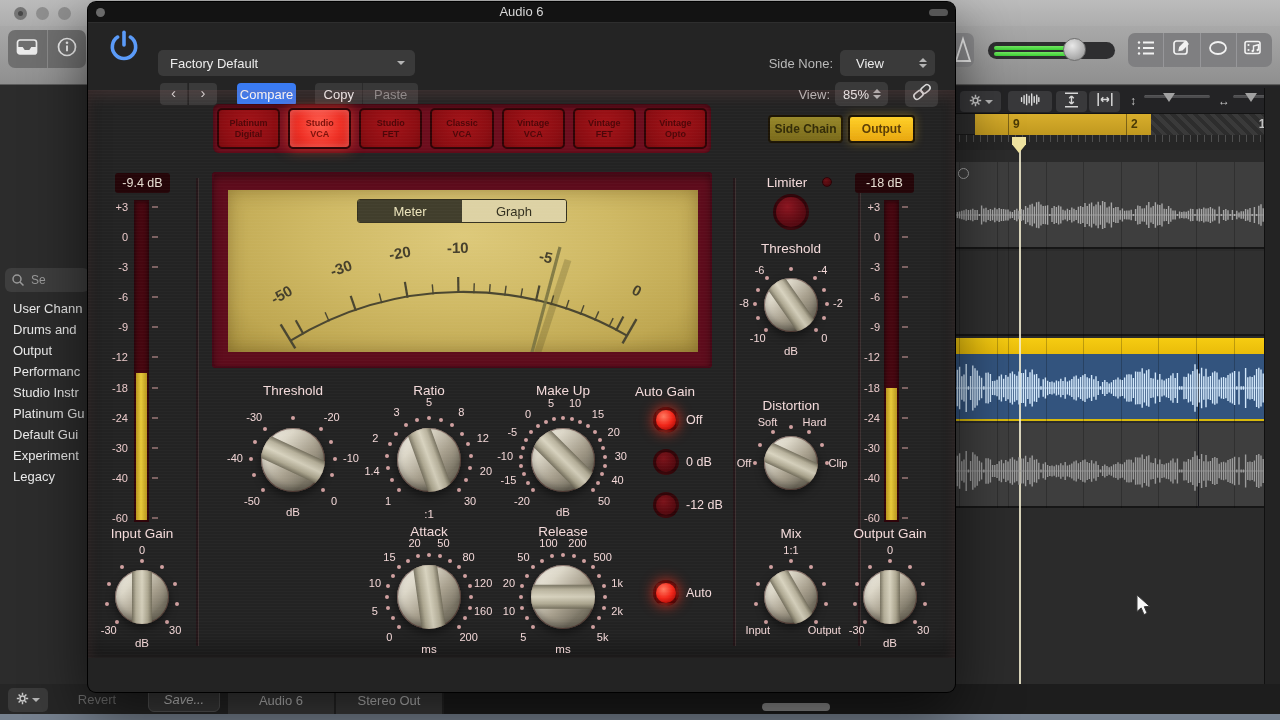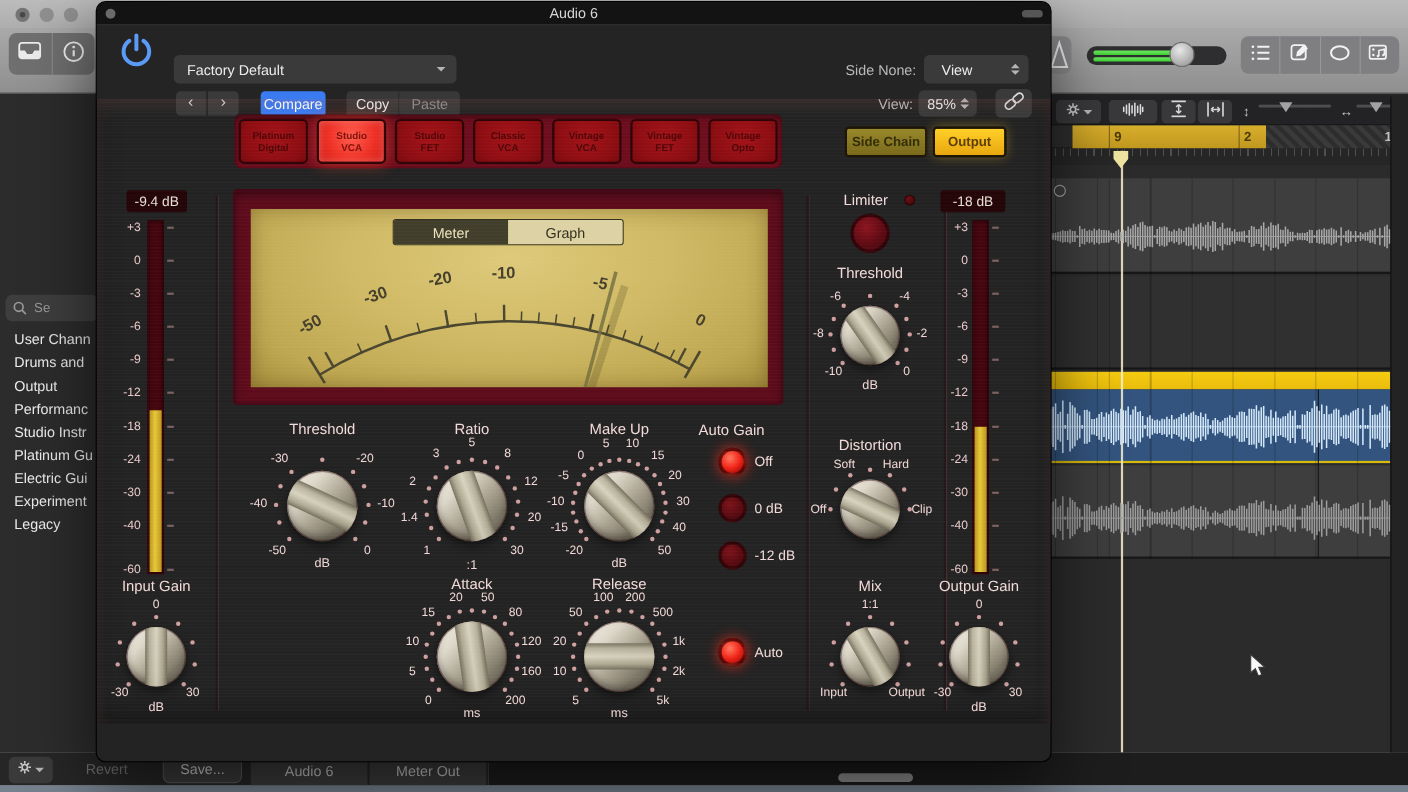--- a/index.html
+++ b/index.html
@@ -64,21 +64,21 @@
   #vscroll-strip { left:1264px; top:88px; width:16px; height:596px; background:#232323; border-left:1px solid #101010; }
   #t1-badge { left:958px; top:168px; width:11px; height:11px; border:1.5px solid #a8a8a8; border-radius:50%; }
 
   
   #bottom-left { left:0; top:684px; width:444px; height:30px; background:#262626; }
   #bottom-right { left:444px; top:684px; width:836px; height:30px; background:#1d1d1d; }
   #bottom-strip { left:0; top:714px; width:1280px; height:6px; background:#76818f; }
   #gear-btn { left:8px; top:688px; width:40px; height:24px; background:#3a3a3a; border-radius:5px; display:flex; align-items:center; justify-content:center; gap:3px;}
   #revert-btn { left:62px; top:689px; width:70px; height:22px; color:#6f6f6f; font-size:13px; text-align:center; line-height:22px; }
   #save-btn { left:148px; top:687px; width:72px; height:25px; background:#3c3c3c; border:1px solid #585858; border-radius:6px;
-      color:#d2d2d2; font-size:13px; text-align:center; line-height:23px; }
+      color:#d2d2d2; font-size:13px; text-align:center; line-height:23px;font-style:italic; }
   .btab { position:absolute; top:687px; height:27px; width:106px; background:#3d3d3d; border-radius:6px 6px 0 0;
       color:#c6c6c6; font-size:13px; text-align:center; line-height:27px; }
   #hscroll { left:762px; top:703px; width:68px; height:8px; background:#8f8f8f; border-radius:4px; }
 
   
   #plugin { left:88px; top:2px; width:867px; height:690px; border-radius:8px; background:#232323;
      box-shadow:0 22px 60px rgba(0,0,0,.6), 0 0 0 1px #000; z-index:50; }
   #p-titlebar { left:0; top:0; width:867px; height:20px; background:#131313; border-radius:8px 8px 0 0;
      color:#d6d6d6; font-size:13px; text-align:center; line-height:20px; position:absolute;}
   #p-close { left:8px; top:6px; width:9px; height:9px; border-radius:50%; background:#6a6a6a; }
@@ -260,21 +260,21 @@
     </span>
     <span>Se</span>
   </div>
   <div id="sidebar-list">
       <div class="side-item">User Chann</div>
       <div class="side-item">Drums and</div>
       <div class="side-item">Output</div>
       <div class="side-item">Performanc</div>
       <div class="side-item">Studio Instr</div>
       <div class="side-item">Platinum Gu</div>
-      <div class="side-item">Electric Gui</div>
+      <div class="side-item">Default Gui</div>
       <div class="side-item">Experiment</div>
       <div class="side-item">Legacy</div>
     </div>
 </div>
 
 <div class="abs" id="arrange"></div>
 <div class="abs" id="sec-toolbar">
   <div class="tbtn" style="left:8px;width:41px">
     <span><svg width="13" height="13" viewBox="0 0 16 16">
           <path stroke="#cccccc" stroke-width="1.8" d="M8 1v3M8 12v3M1 8h3M12 8h3M3.2 3.2l2.1 2.1M10.7 10.7l2.1 2.1M12.8 3.2l-2.1 2.1M5.3 10.7l-2.1 2.1"></path>
@@ -336,21 +336,21 @@
 <div class="abs" id="gear-btn">
   <span><svg width="13" height="13" viewBox="0 0 16 16">
         <path stroke="#c8c8c8" stroke-width="1.8" d="M8 1v3M8 12v3M1 8h3M12 8h3M3.2 3.2l2.1 2.1M10.7 10.7l2.1 2.1M12.8 3.2l-2.1 2.1M5.3 10.7l-2.1 2.1"></path>
         <circle cx="8" cy="8" r="3" fill="none" stroke="#c8c8c8" stroke-width="1.8"></circle>
       </svg></span>
   <span class="tri down"></span>
 </div>
 <div class="abs" id="revert-btn">Revert</div>
 <div class="abs" id="save-btn">Save...</div>
 <div class="abs btab" style="left:228px">Audio 6</div>
-<div class="abs btab" style="left:336px">Meter Out</div>
+<div class="abs btab" style="left:336px">Stereo Out</div>
 <div class="abs" id="hscroll"></div>
 <div class="abs" id="bottom-strip"></div>
 
 <div class="abs" id="plugin">
   <div id="p-titlebar">
     <div class="abs" id="p-close"></div>
     <span>Audio 6</span>
     <div class="abs" id="p-minimize"></div>
   </div>
 

